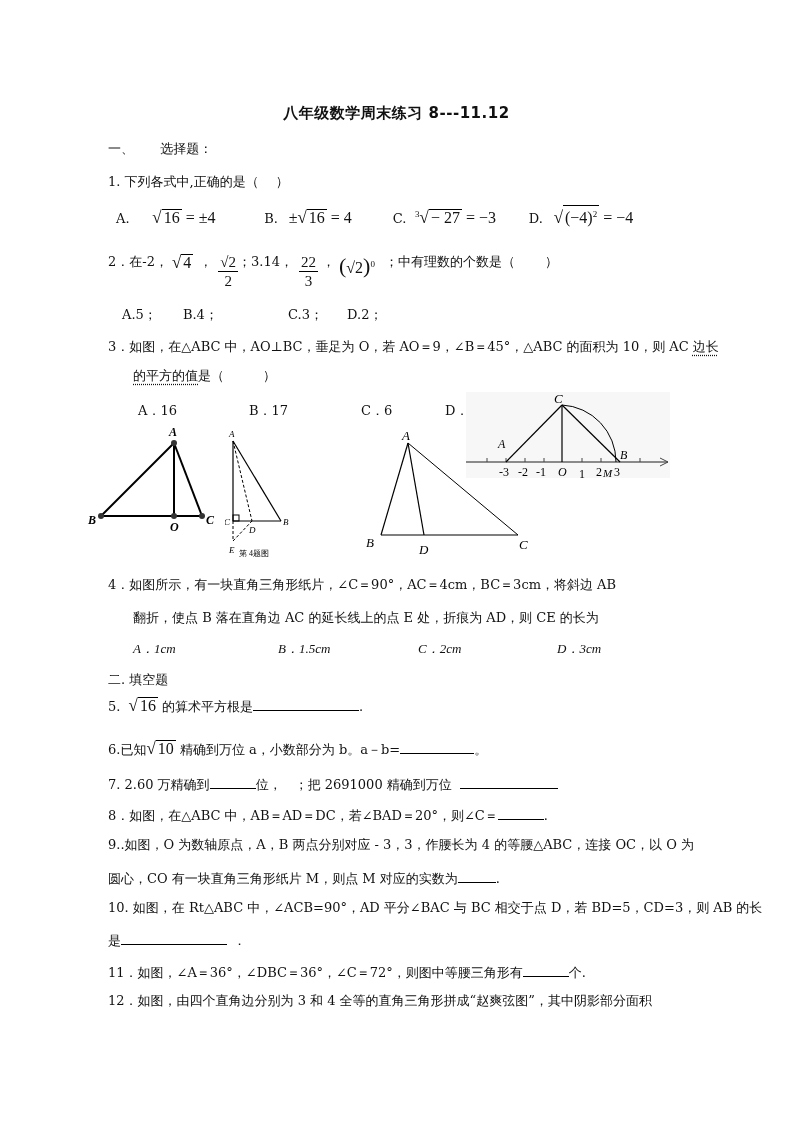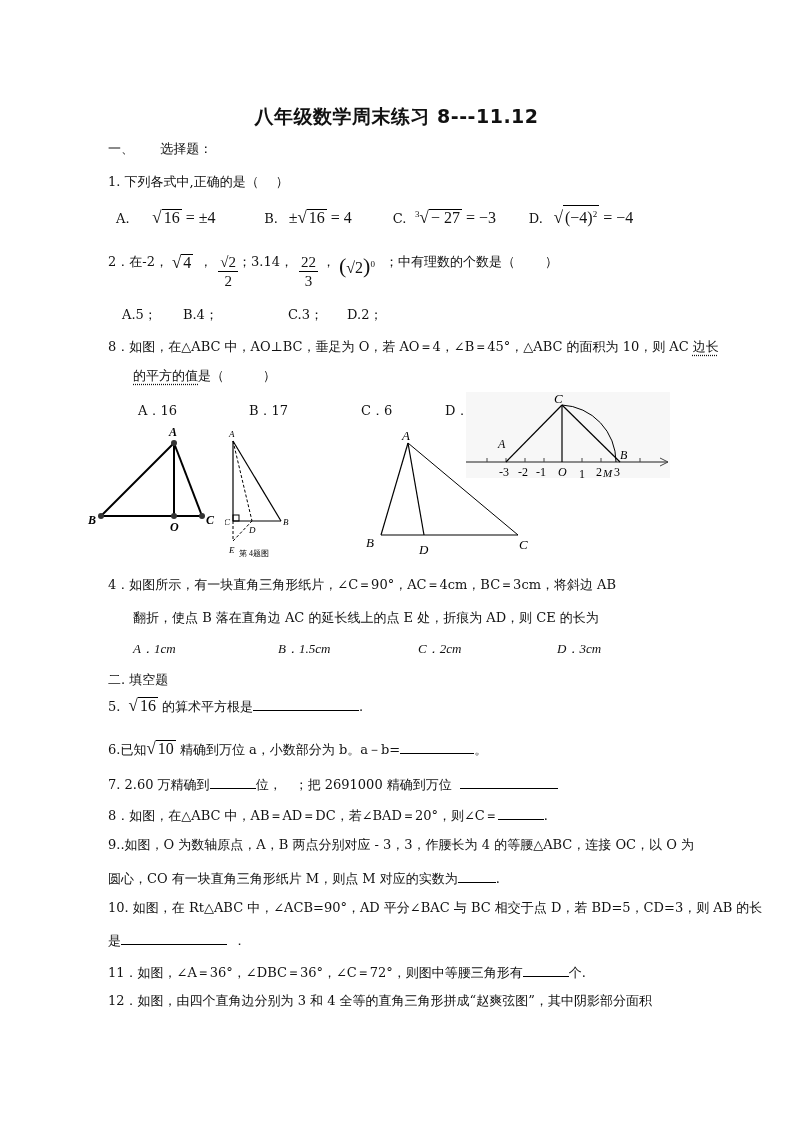--- a/index.html
+++ b/index.html
@@ -1,19 +1,19 @@
 <!DOCTYPE html>
 <html><head>
 <meta charset="utf-8">
 <style>
   html, body { margin: 0; padding: 0; background: #ffffff; }
   body { width: 793px; height: 1122px; position: relative; overflow: hidden;
          font-family: "DejaVu Serif", "Liberation Serif", serif; color: #111; }
   .abs { position: absolute; white-space: nowrap; }
-  .title { left: 0; width: 793px; top: 104px; text-align: center; font-size: 19px; font-weight: bold;
+  .title { left: 0; width: 793px; top: 104px; text-align: center; font-size: 15px; font-weight: bold;
            font-family: "DejaVu Sans", "Liberation Sans", sans-serif; letter-spacing: 0.5px; }
   .t { font-size: 13px; margin-left: 16px; }
   .m { font-family: "Liberation Serif", serif; font-size: 16px; }
   .mi { font-family: "Liberation Serif", serif; font-style: italic; }
   .blank { display: inline-block; border-bottom: 1px solid #000; height: 14px; vertical-align: baseline; }
   .sqrt { display: inline-block; border-top: 1px solid #000; padding: 0 2px; line-height: 16px; }
   .rad { font-size: 17px; }
   .frac { display: inline-block; vertical-align: middle; text-align: center; font-family: "Liberation Serif", serif; font-size: 15px; }
   .frac .num { display: block; border-bottom: 1px solid #000; padding: 0 2px; line-height: 18px; }
   .frac .den { display: block; line-height: 18px; }
@@ -60,21 +60,21 @@
   <span style="margin-left:10px;">；中有理数的个数是（　　 ）</span>
 </div>
 <div class="abs t" style="left:106px; top:306px;">
   <span>A.5；</span>
   <span style="margin-left:22px;">B.4；</span>
   <span style="margin-left:66px;">C.3；</span>
   <span style="margin-left:20px;text-align:center;">D.2；</span>
 </div>
 
 <div class="abs t" style="left:92px; top:338px;">
-  <span>8．如图，在△ABC 中，AO⊥BC，垂足为 O，若 AO＝4，∠B＝45°，△ABC 的面积为 10，则 AC </span><span class="dotted">边长</span>
+  <span>3．如图，在△ABC 中，AO⊥BC，垂足为 O，若 AO＝9，∠B＝45°，△ABC 的面积为 10，则 AC </span><span class="dotted">边长</span>
 </div>
 <div class="abs t" style="left:117px; top:367px;">
   <span class="dotted">的平方的值</span><span>是（　　　）</span>
 </div>
 <div class="abs t" style="left:122px; top:402px;">A．16</div>
 <div class="abs t" style="left:233px; top:402px;">B．17</div>
 <div class="abs t" style="left:345px; top:402px;">C．6</div>
 <div class="abs t" style="left:429px; top:402px;">D．18</div>
 
 <svg class="abs" style="left:85px; top:422px;" width="140" height="112">

